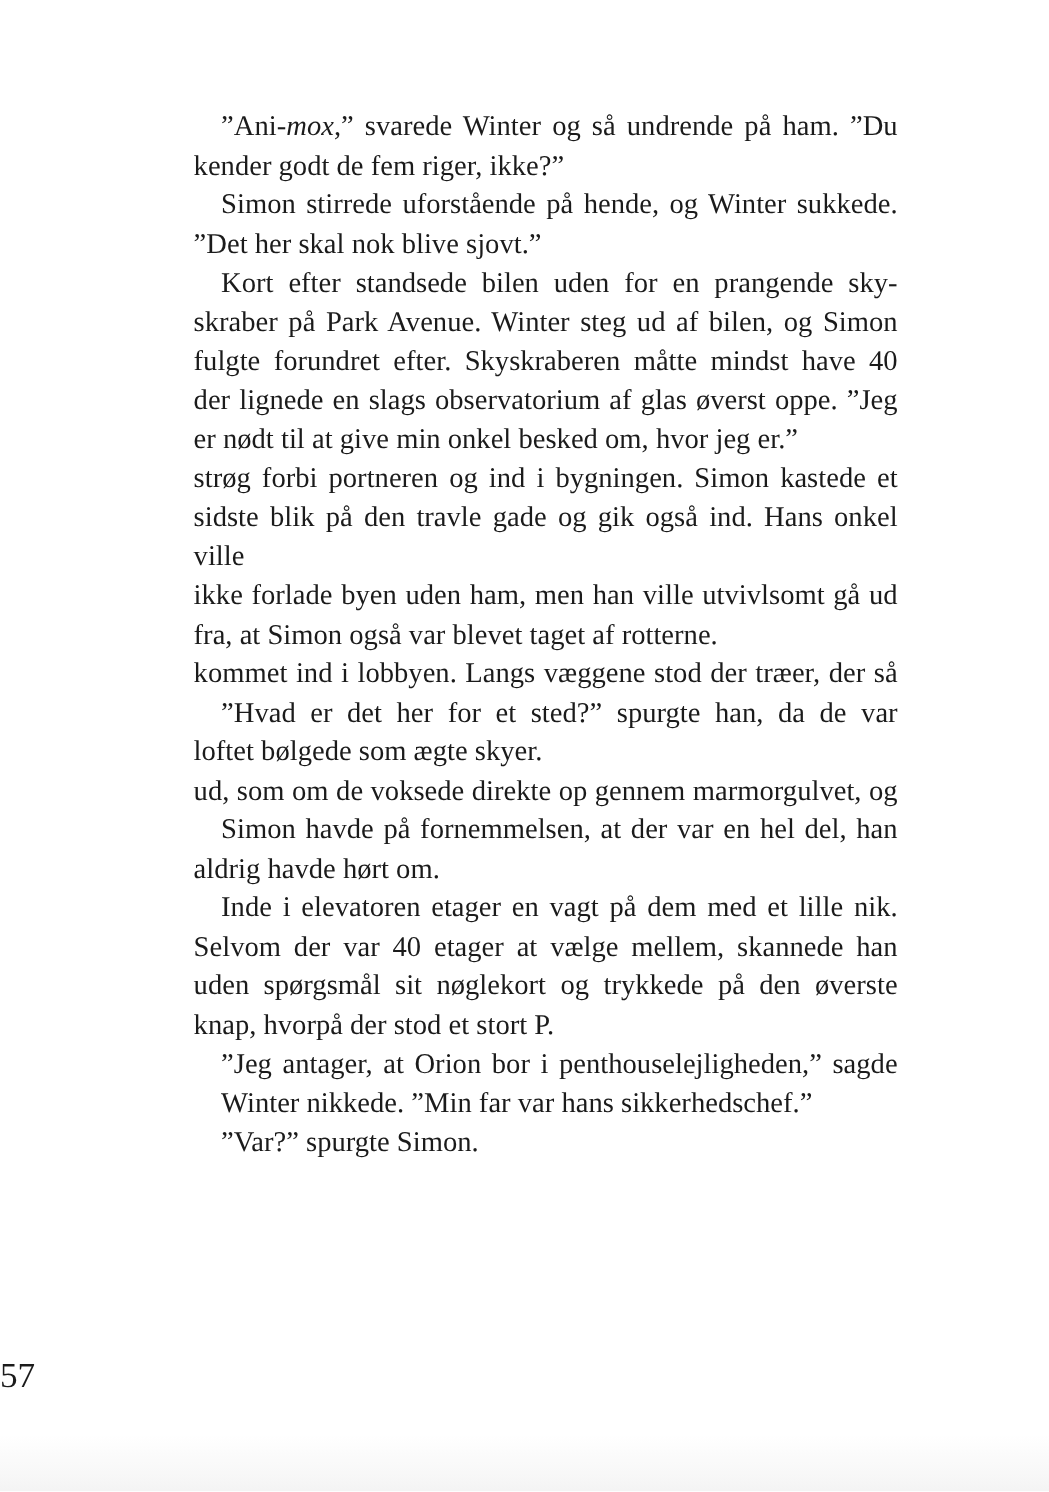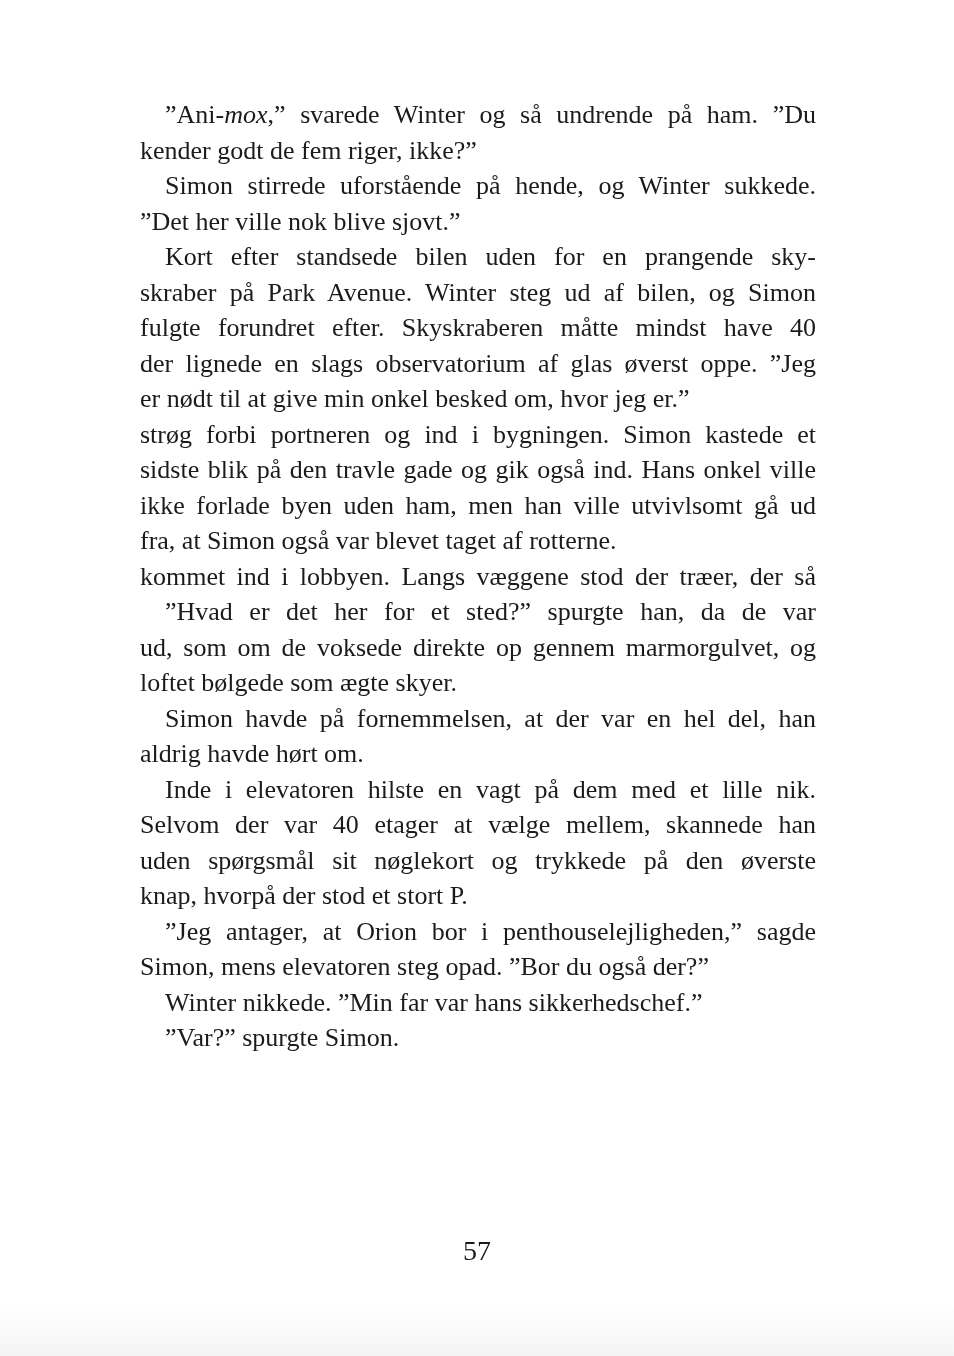--- a/index.html
+++ b/index.html
@@ -26,37 +26,38 @@
     text-rendering: optimizeLegibility;
   }
   .paragraph {
     margin: 0;
     padding: 0;
   }
   .line {
     text-align: justify;
     text-align-last: justify;
     white-space: normal;
+    margin-left: 36px;
   }
   .line.last {
     text-align-last: left;
   }
   .line.first {
     text-indent: 25px;
   }
   .italic {
     font-style: italic;
   }
   .page-number {
     position: absolute;
     top: 1233px;
     left: 0;
     width: 954px;
-    text-align: center;
-    font-size: 28px;
+    text-align: left;
+    font-size: 32px;
     line-height: 35.5px;
   }
   .bottom-shade {
     position: absolute;
     left: 0;
     bottom: 0;
     width: 100%;
     height: 52px;
     background: linear-gradient(180deg,
       rgba(130,130,130,0.00) 0%,
@@ -70,54 +71,53 @@
 <body>
 
 <div class="page">
   <div class="text-block">
       <div class="paragraph">
         <div class="line first"><span>”Ani-</span><span class="italic">mox</span><span>,” svarede Winter og så undrende på ham. ”Du</span></div>
         <div class="line last"><span>kender godt de fem riger, ikke?”</span></div>
       </div>
       <div class="paragraph">
         <div class="line first"><span>Simon stirrede uforstående på hende, og Winter sukkede.</span></div>
-        <div class="line last"><span>”Det her ville nok blive sjovt.”</span></div>
+        <div class="line last"><span>”Det her skal nok blive sjovt.”</span></div>
       </div>
       <div class="paragraph">
         <div class="line first"><span>Kort efter standsede bilen uden for en prangende sky-</span></div>
         <div class="line"><span>skraber på Park Avenue. Winter steg ud af bilen, og Simon</span></div>
         <div class="line"><span>fulgte forundret efter. Skyskraberen måtte mindst have 40</span></div>
         <div class="line"><span>der lignede en slags observatorium af glas øverst oppe. ”Jeg</span></div>
         <div class="line last"><span>er nødt til at give min onkel besked om, hvor jeg er.”</span></div>
       </div>
       <div class="paragraph">
         <div class="line"><span>strøg forbi portneren og ind i bygningen. Simon kastede et</span></div>
         <div class="line"><span>sidste blik på den travle gade og gik også ind. Hans onkel ville</span></div>
         <div class="line"><span>ikke forlade byen uden ham, men han ville utvivlsomt gå ud</span></div>
         <div class="line last"><span>fra, at Simon også var blevet taget af rotterne.</span></div>
       </div>
       <div class="paragraph">
         <div class="line"><span>kommet ind i lobbyen. Langs væggene stod der træer, der så</span></div>
         <div class="line first"><span>”Hvad er det her for et sted?” spurgte han, da de var</span></div>
+        <div class="line last"><span>loftet bølgede som ægte skyer.</span></div>
         <div class="line"><span>ud, som om de voksede direkte op gennem marmorgulvet, og</span></div>
-        <div class="line last"><span>loftet bølgede som ægte skyer.</span></div>
       </div>
       <div class="paragraph">
         <div class="line first"><span>Simon havde på fornemmelsen, at der var en hel del, han</span></div>
         <div class="line last"><span>aldrig havde hørt om.</span></div>
       </div>
       <div class="paragraph">
-        <div class="line first"><span>Inde i elevatoren hilste en vagt på dem med et lille nik.</span></div>
+        <div class="line first"><span>Inde i elevatoren etager en vagt på dem med et lille nik.</span></div>
         <div class="line"><span>Selvom der var 40 etager at vælge mellem, skannede han</span></div>
         <div class="line"><span>uden spørgsmål sit nøglekort og trykkede på den øverste</span></div>
         <div class="line last"><span>knap, hvorpå der stod et stort P.</span></div>
       </div>
       <div class="paragraph">
         <div class="line first"><span>”Jeg antager, at Orion bor i penthouselejligheden,” sagde</span></div>
-        <div class="line last"><span>Simon, mens elevatoren steg opad. ”Bor du også der?”</span></div>
       </div>
       <div class="paragraph">
         <div class="line first last"><span>Winter nikkede. ”Min far var hans sikkerhedschef.”</span></div>
       </div>
       <div class="paragraph">
         <div class="line first last"><span>”Var?” spurgte Simon.</span></div>
       </div>
     </div>
   <div class="page-number">57</div>
   <div class="bottom-shade"></div>

